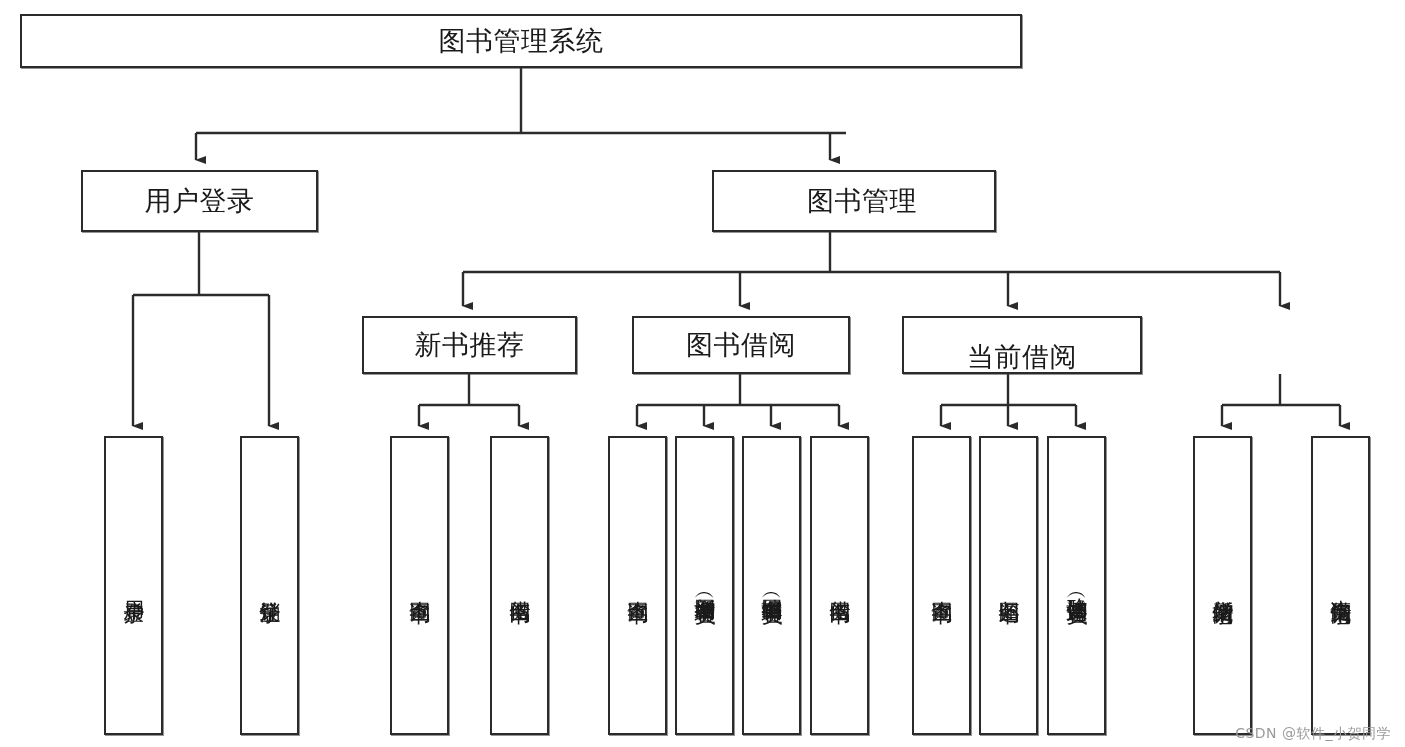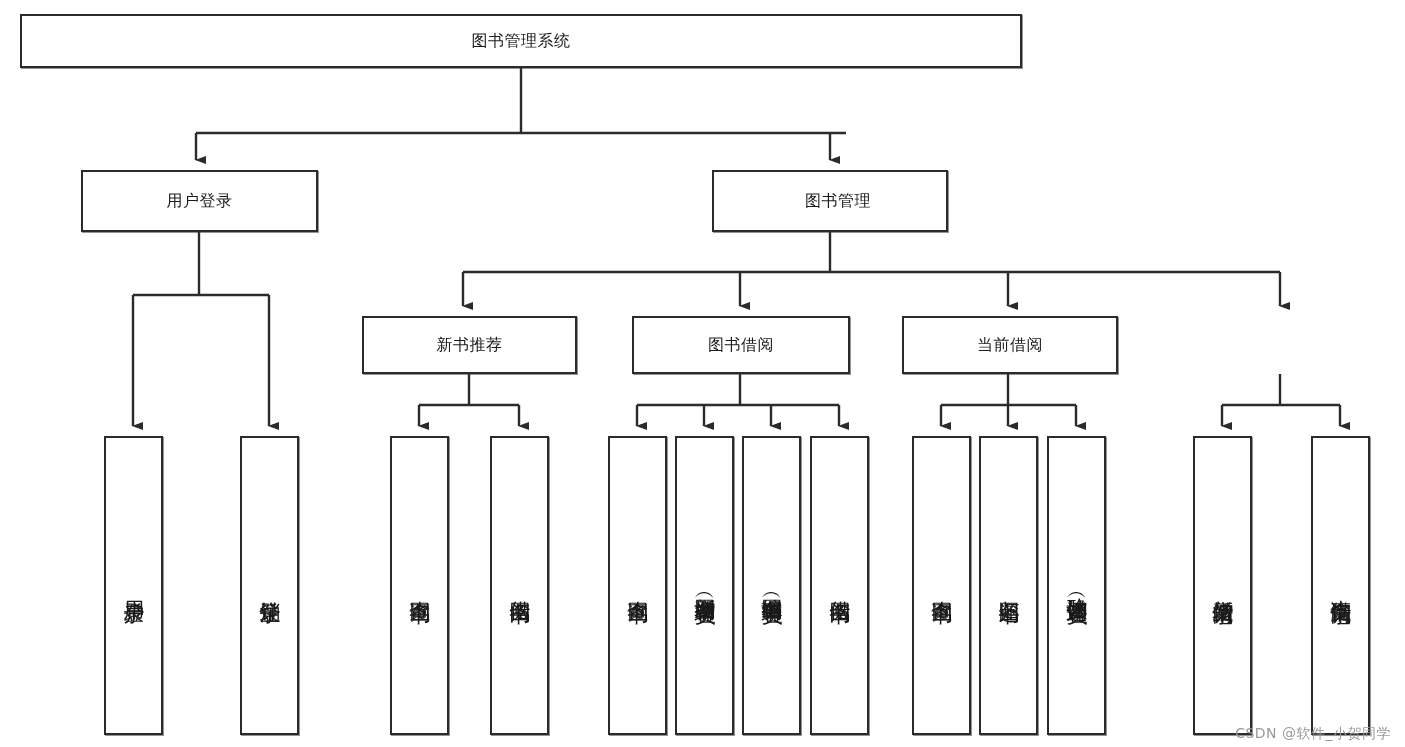--- a/index.html
+++ b/index.html
@@ -38,21 +38,21 @@
     box-shadow: 1px 1px 0 rgba(60,60,60,0.55);
   }
   .node .label {
     display: block;
     text-align: center;
     letter-spacing: 0.5px;
   }
   .node-root .label,
   .node-l2 .label,
   .node-l3 .label {
-    font-size: 16px;
+    font-size: 27px;
     line-height: 1.1;
   }
   .node-leaf {
     padding: 6px 2px;
   }
   .node-leaf .label {
     writing-mode: vertical-rl;
     text-orientation: upright;
     font-size: 21px;
     line-height: 1.28;
@@ -126,31 +126,31 @@
     </g>
   </svg>
 
   <div class="node node-root" style="left:20px; top:14px; width:1002px; height:54px;">
     <span class="label">图书管理系统</span>
   </div>
 
   <div class="node node-l2" style="left:81px; top:170px; width:237px; height:62px;">
     <span class="label">用户登录</span>
   </div>
-  <div class="node node-l2" style="left:712px; top:170px; width:236px; height:62px;padding-left:16px;">
+  <div class="node node-l2" style="left:712px; top:170px; width:284px; height:62px;padding-left:16px;">
     <span class="label">图书管理</span>
   </div>
 
   <div class="node node-l3" style="left:362px; top:316px; width:215px; height:58px;">
     <span class="label">新书推荐</span>
   </div>
   <div class="node node-l3" style="left:632px; top:316px; width:218px; height:58px;">
     <span class="label">图书借阅</span>
   </div>
-  <div class="node node-l3" style="left:902px; top:316px; width:216px; height:58px;">
+  <div class="node node-l3" style="left:902px; top:316px; width:240px; height:58px;align-items:flex-end;">
     <span class="label">当前借阅</span>
   </div>
 
   <div class="node node-leaf" style="left:104px; top:436px; width:59px; height:299px;">
     <span class="label">用户登录</span>
   </div>
   <div class="node node-leaf" style="left:240px; top:436px; width:59px; height:299px;">
     <span class="label">注销登录</span>
   </div>
 

